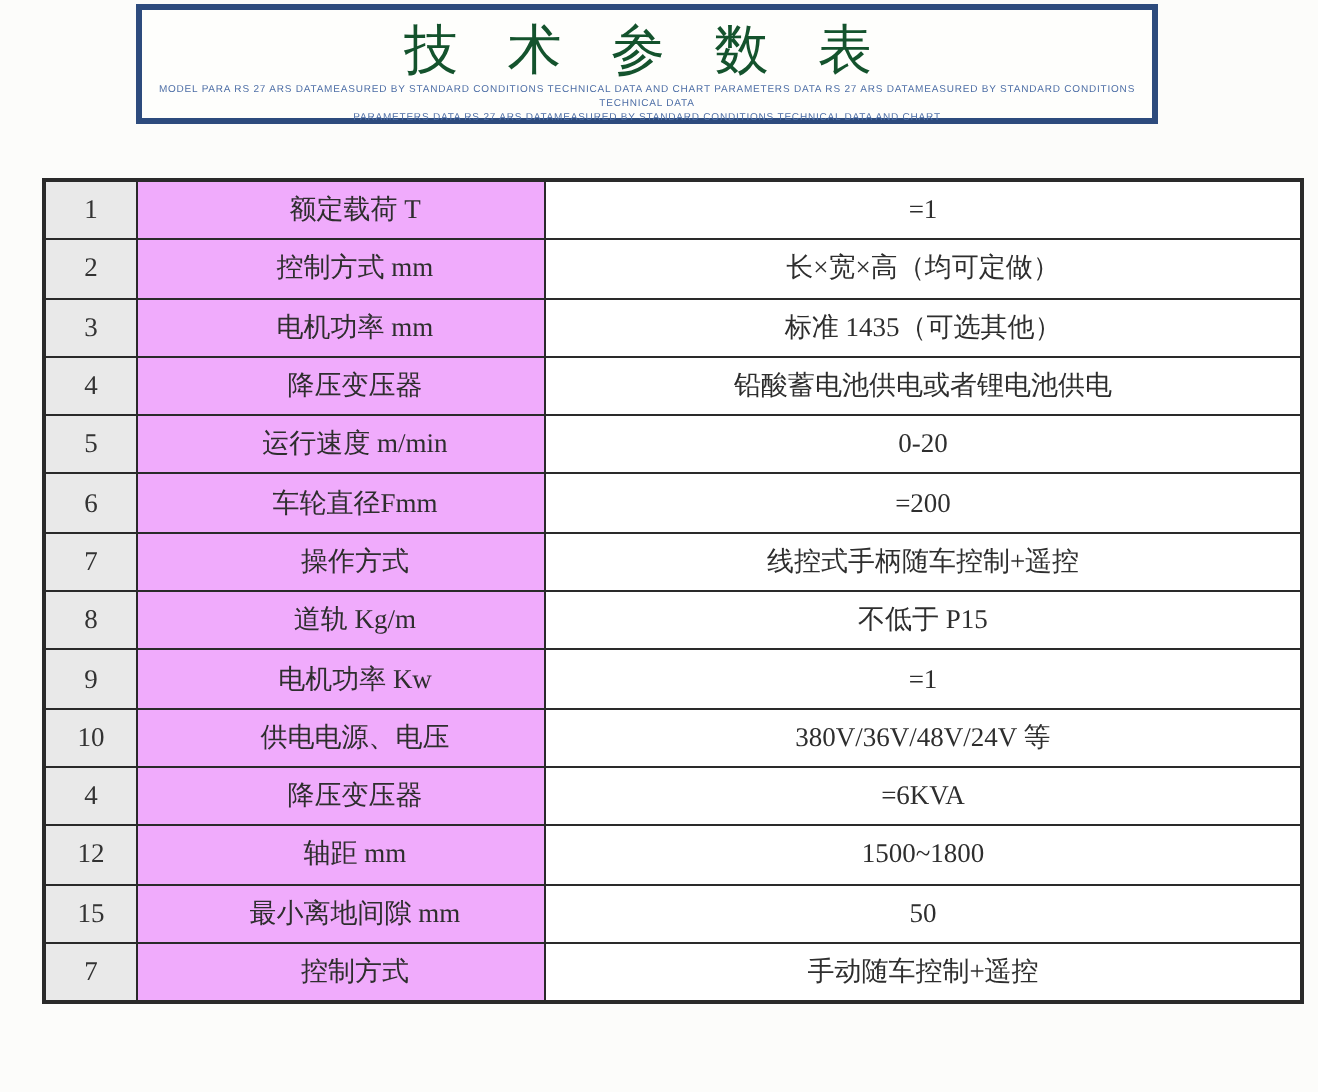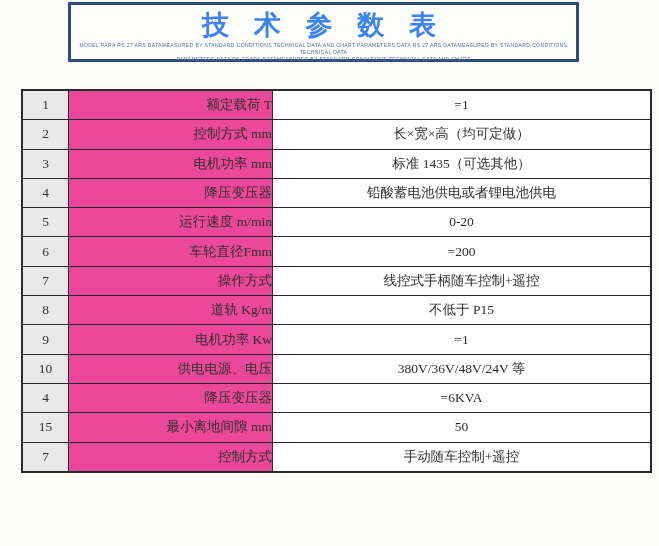--- a/index.html
+++ b/index.html
@@ -23,23 +23,23 @@
     top: 2px;
     width: 505px;
     height: 54px;
     border: 3px solid #2d4b7d;
     background: #fefefc;
     text-align: center;
   }
   .header-title {
     margin-top: 5px;
     font-size: 27px;
-    font-weight: bold;
+    font-weight: normal;
     letter-spacing: 9px;
-    color: #3b82f6;
+    color: #14532d;
     line-height: 30px;
     white-space: nowrap;
   }
   .fine-print {
     margin-top: 2px;
     color: #4d6ea6;
     font-size: 5px;
     line-height: 7px;
     letter-spacing: 0.4px;
     padding: 0 6px;
@@ -67,23 +67,23 @@
     border: 2px solid #2a2a2a;
   }
   .c-no {
     width: 45px;
     background: #e9e9e9;
     text-align: center;
     color: #333333;
   }
   .c-param {
     width: 189px;
-    text-align: right;
+    text-align: center;
     padding-left: 14px !important;
-    background: #ec4899;
+    background: #f0abfc;
     margin-top: 18px;
   }
   .c-value {
     width: 377px;
     text-align: center;
     background: #ffffff;
   }
 </style>
 </head>
 <body>
@@ -145,20 +145,25 @@
         <td class="c-no">10</td>
         <td class="c-param">供电电源、电压</td>
         <td class="c-value">380V/36V/48V/24V 等</td>
       </tr>
       <tr>
         <td class="c-no">4</td>
         <td class="c-param">降压变压器</td>
         <td class="c-value">=6KVA</td>
       </tr>
       <tr>
+        <td class="c-no">12</td>
+        <td class="c-param">轴距 mm</td>
+        <td class="c-value">1500~1800</td>
+      </tr>
+      <tr>
         <td class="c-no">15</td>
         <td class="c-param">最小离地间隙 mm</td>
         <td class="c-value">50</td>
       </tr>
       <tr>
         <td class="c-no">7</td>
         <td class="c-param">控制方式</td>
         <td class="c-value">手动随车控制+遥控</td>
       </tr>
     </tbody>

